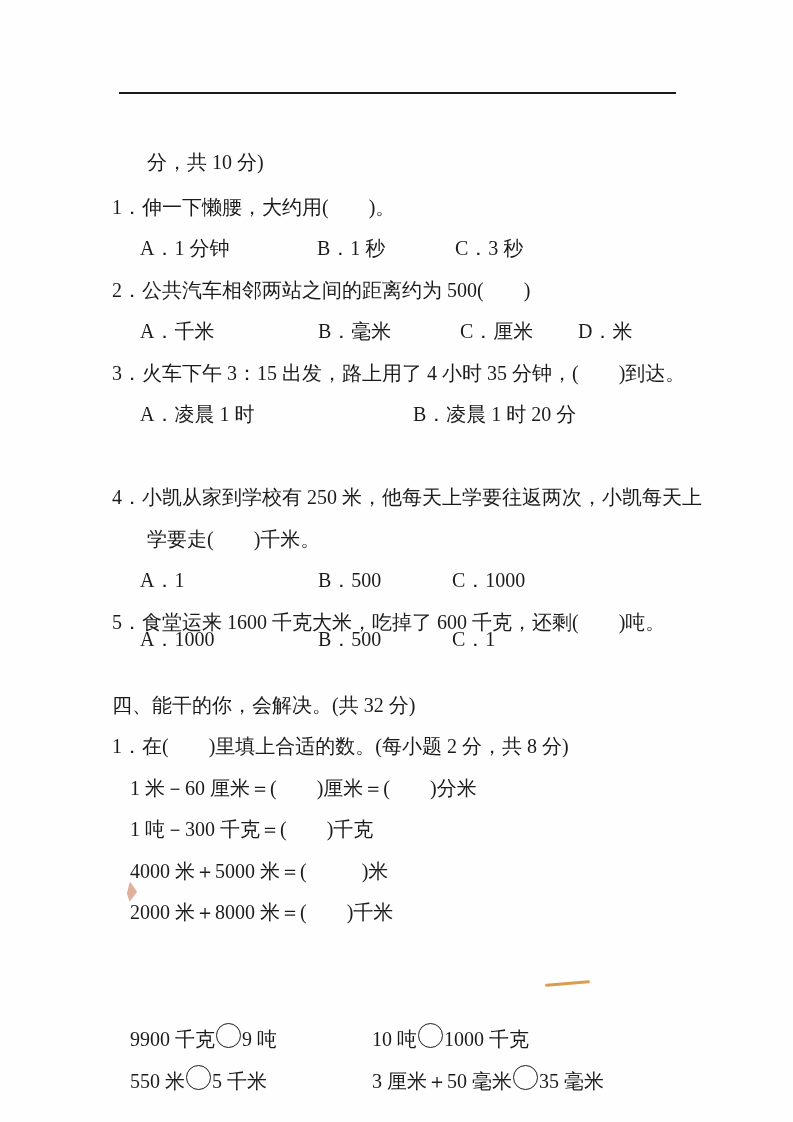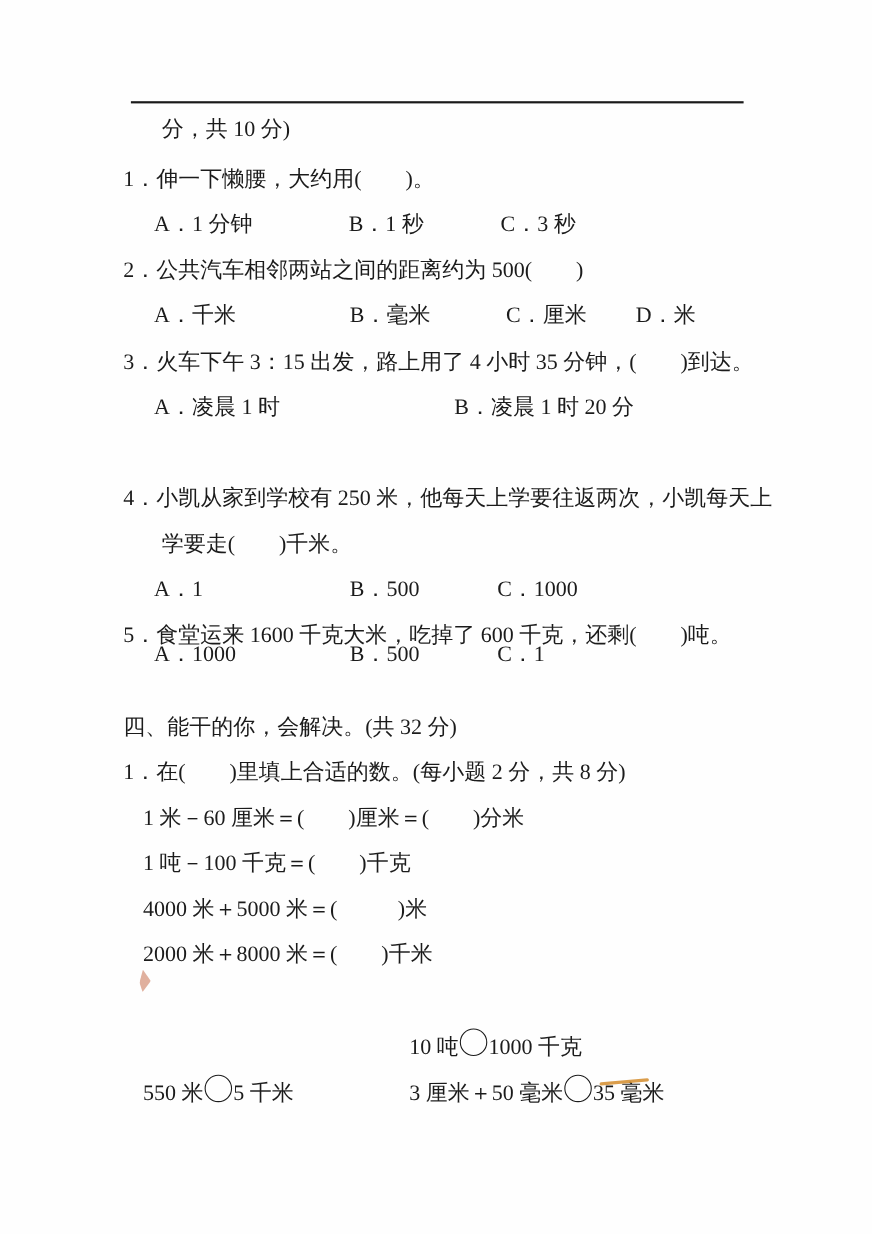--- a/index.html
+++ b/index.html
@@ -12,21 +12,21 @@
     overflow:hidden;
   }
   .header-rule{
     position:absolute;top:92px;left:119px;width:557px;height:2px;
     background:#1a1a1a;
   }
   .line{
     position:absolute;left:0;width:100%;height:30px;
     font-size:20px;line-height:30px;
   }
-  .line span{position:absolute;white-space:pre;}
+  .line span{position:absolute;white-space:pre;margin-top:44px;}
   .seg{white-space:pre;}
   .cell{position:absolute;white-space:pre;}
   .cell .seg{position:static;}
   .circle{
     display:inline-block;width:23px;height:23px;
     border:1.5px solid #1c1c1c;border-radius:50%;
     vertical-align:-2px;margin:0 1px;
     position:static !important;
   }
   .circle.big{width:25px;height:25px;vertical-align:-3px;}
@@ -110,32 +110,33 @@
     <span style="left:112px">四、能干的你，会解决。(共 32 分)</span>
   </div>
 
   <div class="line" style="top:687px">
     <span style="left:112px">1．在(        )里填上合适的数。(每小题 2 分，共 8 分)</span>
   </div>
   <div class="line" style="top:729px">
     <span style="left:130px">1 米－60 厘米＝(        )厘米＝(        )分米</span>
   </div>
   <div class="line" style="top:770px">
-    <span style="left:130px">1 吨－100 千克＝(        )千克</span>
+    <span style="left:130px">1 吨－300 千克＝(        )千克</span>
   </div>
   <div class="line" style="top:812px">
     <span style="left:130px">4000 米＋5000 米＝(           )米</span>
   </div>
   <div class="line" style="top:853px">
     <span style="left:130px">2000 米＋8000 米＝(        )千米</span>
   </div>
 
   <div class="artifact-pink"></div>
 
   <div class="line" style="top:935px">
+    <span class="cell" style="left:130px"><span class="seg">9900 千克</span><span class="circle"></span><span class="seg">9 吨</span></span>
     <span class="cell" style="left:372px"><span class="seg">10 吨</span><span class="circle"></span><span class="seg">1000 千克</span></span>
   </div>
   <div class="line" style="top:977px">
     <span class="cell" style="left:130px"><span class="seg">550 米</span><span class="circle"></span><span class="seg">5 千米</span></span>
     <span class="cell" style="left:372px"><span class="seg">3 厘米＋50 毫米</span><span class="circle"></span><span class="seg">35 毫米</span></span>
   </div>
 
   <div class="artifact-orange"></div>
 
 

